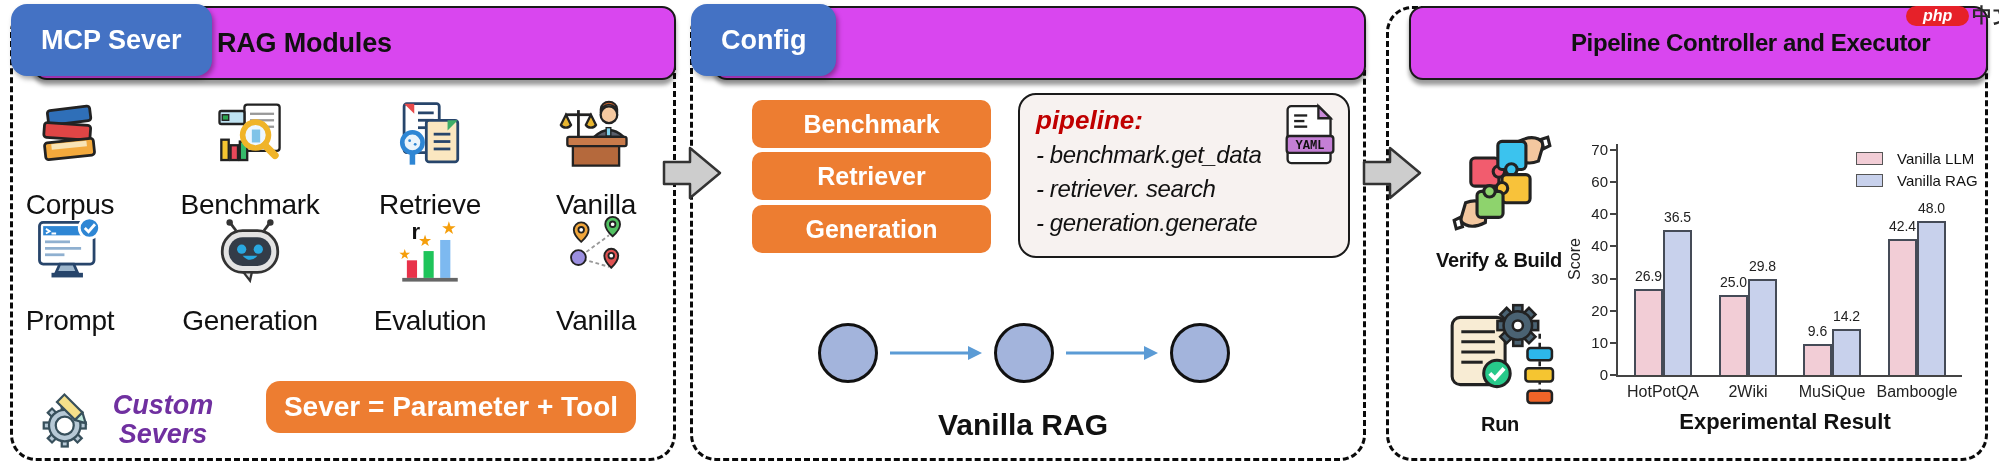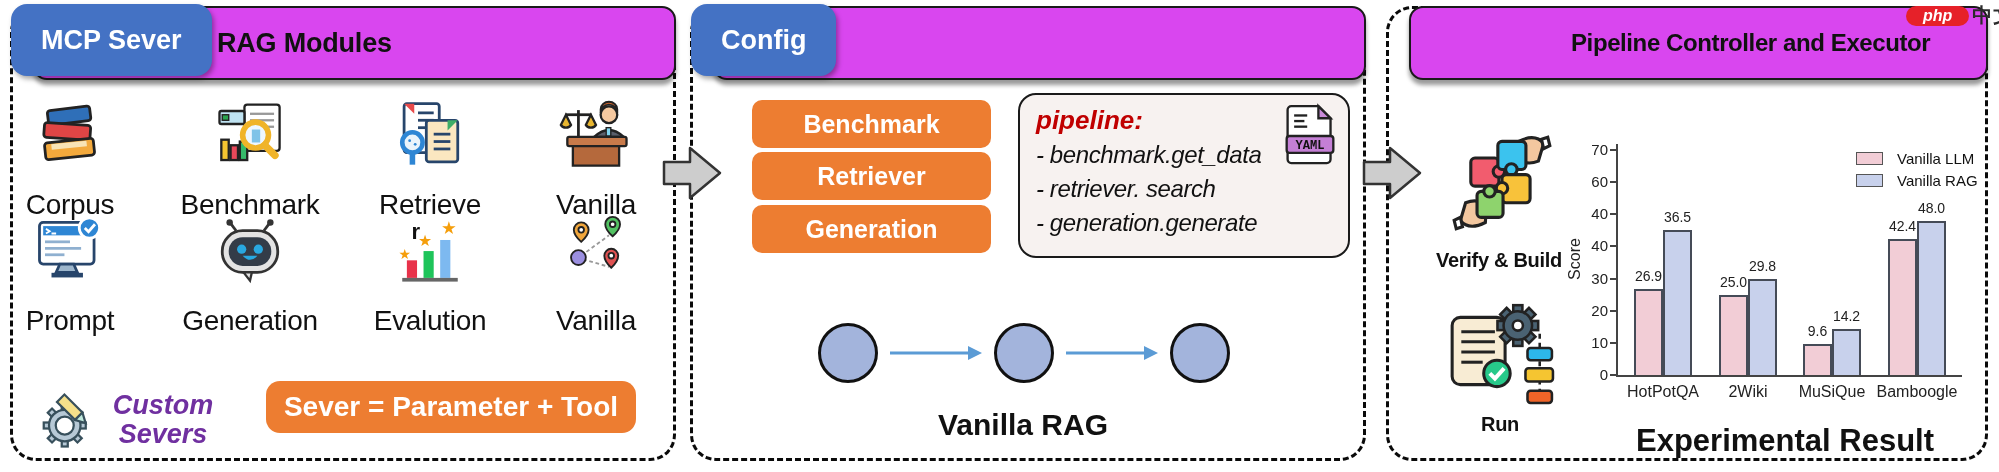--- a/index.html
+++ b/index.html
@@ -65,21 +65,21 @@
   #chart div{position:absolute;box-sizing:border-box}
   .cax{background:#444}
   .ctick{font-size:15px;text-align:right;color:#222}
   .ccat{font-size:16px;text-align:center;color:#222}
   .cbar{border:2px solid #454b57;border-bottom:none}
   .cval{font-size:14px;text-align:center;color:#222}
   .clrow{position:relative!important;display:flex;align-items:center;gap:14px;margin-bottom:5px}
   .clsw{width:27px;height:13px;border:1.5px solid #555;display:inline-block;box-sizing:border-box}
   .cltx{font-size:15px}
   .cylab{transform:rotate(-90deg);font-size:16px;color:#222}
-  #chart-caption{position:absolute;left:231px;top:414px;width:330px;text-align:center;font-weight:bold;font-size:31px}
+  #chart-caption{position:absolute;left:231px;top:400px;width:330px;text-align:center;font-weight:bold;font-size:22px}
 
   
   .parrow{position:absolute;z-index:5}
   #arrow1{left:662px;top:142px}
   #arrow2{left:1362px;top:142px}
 
   
   #wm{position:absolute;left:1906px;top:2px;display:flex;align-items:center;gap:3px;z-index:9}
   .phpbadge{background:#e62129;color:#fff;font-style:italic;font-weight:bold;font-size:16px;
             padding:1px 17px;border-radius:12px;line-height:18px}

